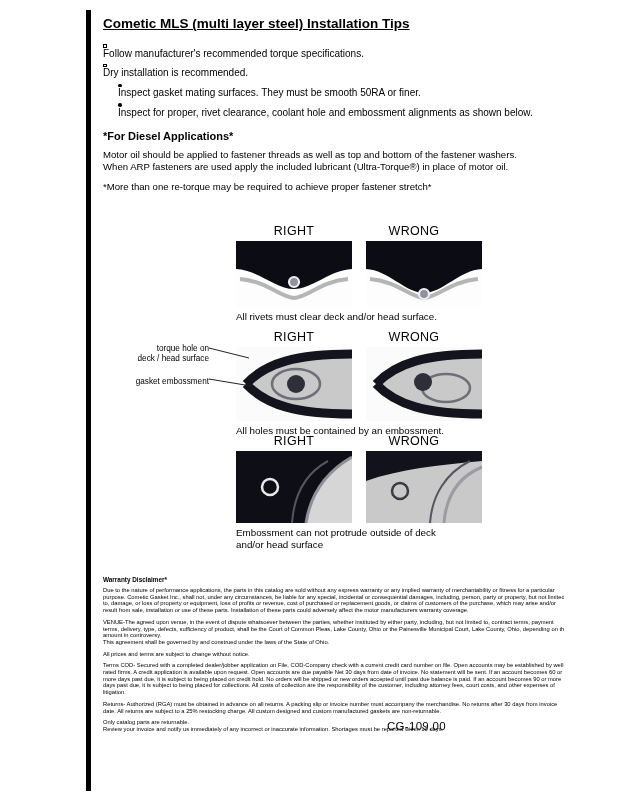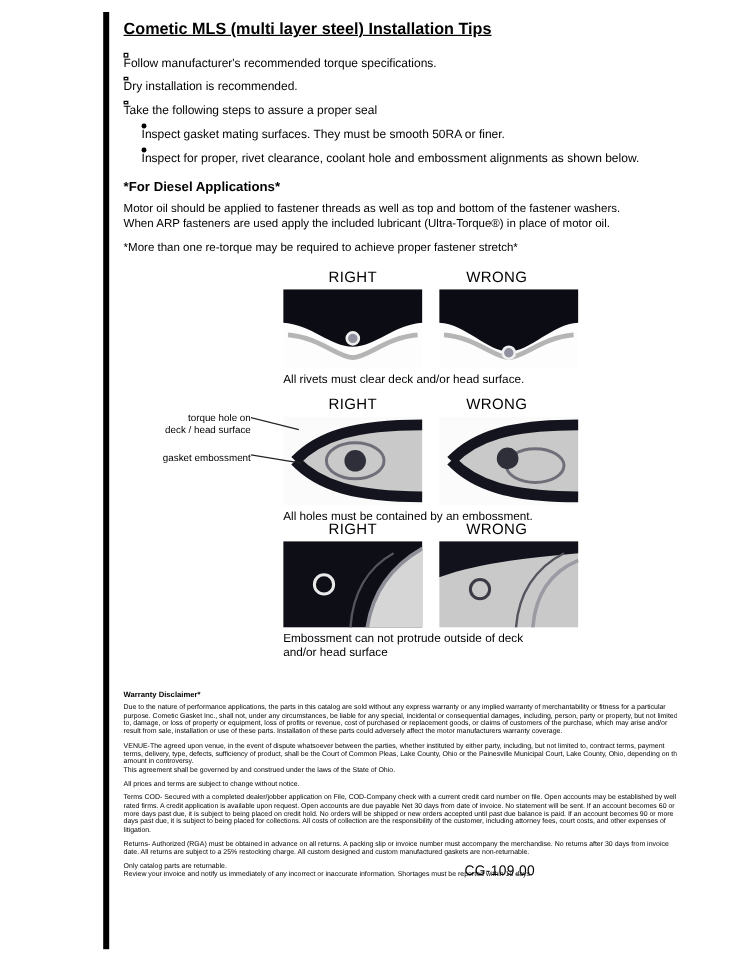--- a/index.html
+++ b/index.html
@@ -59,24 +59,20 @@
     <div class="doc-title">Cometic MLS (multi layer steel) Installation Tips</div>
 
     <div>
       <div class="bullet-line">
         <span class="marker sq"></span>
         <span>Follow manufacturer's recommended torque specifications.</span>
       </div>
       <div class="bullet-line">
         <span class="marker sq"></span>
         <span>Dry installation is recommended.</span>
-      </div>
-      <div class="bullet-line">
-        <span class="marker sq"></span>
-        <span>Take the following steps to assure a proper seal</span>
       </div>
       <div class="bullet-line sub">
         <span class="marker dot"></span>
         <span>Inspect gasket mating surfaces.  They must be smooth 50RA or finer.</span>
       </div>
       <div class="bullet-line sub">
         <span class="marker dot"></span>
         <span>Inspect for proper, rivet clearance, coolant hole and embossment alignments as shown below.</span>
       </div>
     </div>

